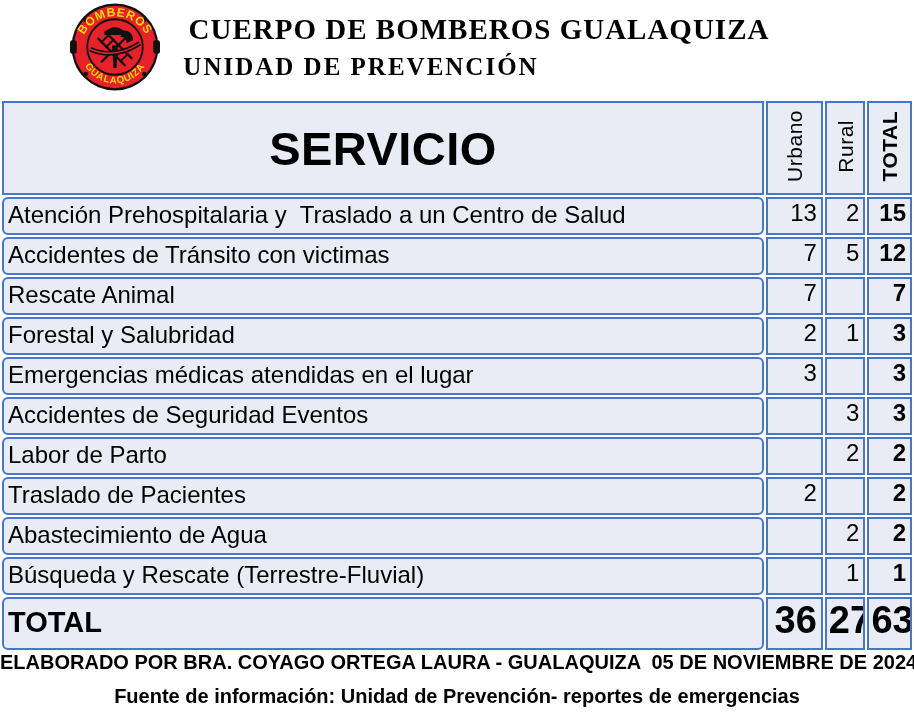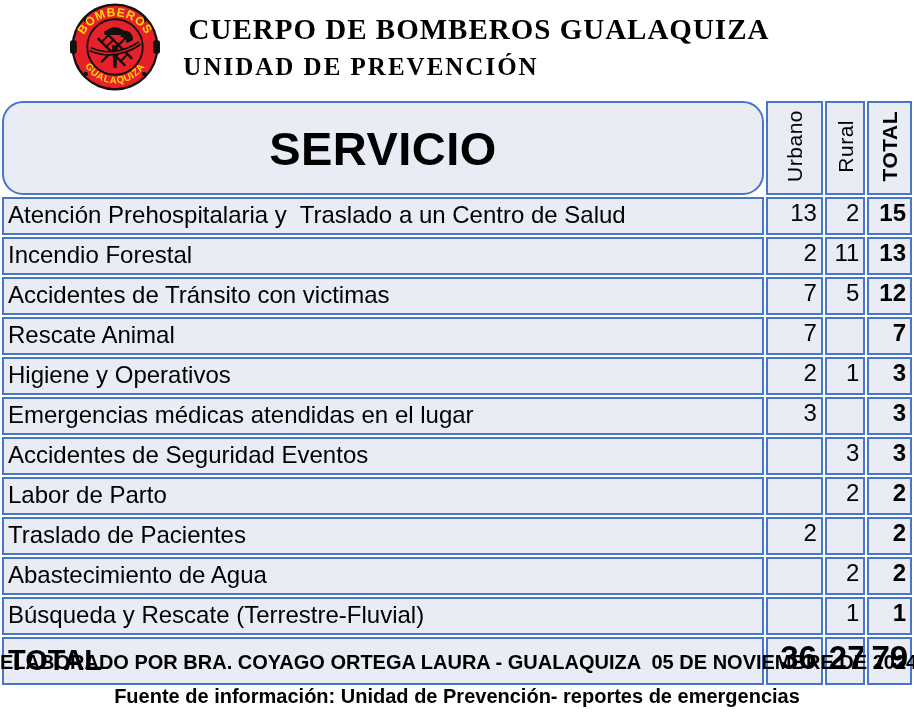--- a/index.html
+++ b/index.html
@@ -17,35 +17,35 @@
           letter-spacing:2px;white-space:pre;}
 
   
   table.report{position:absolute;top:99px;left:0;width:914px;
                border-spacing:2px;table-layout:fixed;}
   table.report td, table.report th{border:2px solid #4777C9;background:#E9EBF5;
                overflow:hidden;}
   col.c-svc{width:752px;} col.c-urb{width:56px;} col.c-rur{width:40px;} col.c-tot{width:44px;}
 
   th.servicio{height:88px;font-size:47px;font-weight:bold;text-align:center;
-              vertical-align:middle;letter-spacing:.5px;border-radius:21px;}
+              vertical-align:middle;letter-spacing:.5px;}
   th.rot{vertical-align:middle;text-align:center;padding:2px 0;}
   th.rot .vtext{display:inline-block;writing-mode:vertical-rl;transform:rotate(180deg);
               font-size:21px;line-height:1;letter-spacing:.5px;}
   th.rot .plain{font-weight:normal;}
   th.rot .bold{font-weight:bold;}
 
   td.svc{height:31px;font-size:24px;text-align:left;padding:0 4px 2px 4px;
-         white-space:pre;vertical-align:middle;}
+         white-space:pre;vertical-align:middle;border-radius:6px;}
   td.num{font-size:24px;text-align:right;padding:0 4px 6px 2px;vertical-align:middle;}
   td.tot{font-weight:bold;}
 
   tr.total-row td{height:36px;font-weight:bold;vertical-align:middle;}
   tr.total-row td.svc{font-size:29px;}
-  tr.total-row td.num{font-size:33px;}
+  tr.total-row td.num{font-size:38px;}
 
   
   .footer1{position:absolute;top:651px;left:0;width:914px;text-align:left;
            font-weight:bold;font-size:20px;white-space:pre;}
   .footer2{position:absolute;top:685px;left:0;width:914px;text-align:center;
            font-weight:bold;font-size:20px;white-space:pre;}
 </style>
 </head>
 <body>
 
@@ -122,43 +122,37 @@
       </tr>
     </thead>
     <tbody>
     <tr>
       <td class="svc">Atención Prehospitalaria y  Traslado a un Centro de Salud</td>
       <td class="num">13</td>
       <td class="num">2</td>
       <td class="num tot">15</td>
     </tr>
 
-    <tr>
-      <td class="svc">Incendio Forestal</td>
-      <td class="num">2</td>
-      <td class="num">11</td>
-      <td class="num tot">13</td>
-    </tr>
 
     <tr>
       <td class="svc">Accidentes de Tránsito con victimas</td>
       <td class="num">7</td>
       <td class="num">5</td>
       <td class="num tot">12</td>
     </tr>
 
     <tr>
       <td class="svc">Rescate Animal</td>
       <td class="num">7</td>
       <td class="num"></td>
       <td class="num tot">7</td>
     </tr>
 
     <tr>
-      <td class="svc">Higiene y Operativos</td>
+      <td class="svc">Forestal y Salubridad</td>
       <td class="num">2</td>
       <td class="num">1</td>
       <td class="num tot">3</td>
     </tr>
 
     <tr>
       <td class="svc">Emergencias médicas atendidas en el lugar</td>
       <td class="num">3</td>
       <td class="num"></td>
       <td class="num tot">3</td>
@@ -197,21 +191,21 @@
       <td class="num"></td>
       <td class="num">1</td>
       <td class="num tot">1</td>
     </tr>
   </tbody>
     <tfoot>
       <tr class="total-row">
         <td class="svc">TOTAL</td>
         <td class="num">36</td>
         <td class="num">27</td>
-        <td class="num tot">79</td>
+        <td class="num tot">63</td>
       </tr>
     </tfoot>
   </table>
 
   <div class="footer1">ELABORADO POR BRA. COYAGO ORTEGA LAURA - GUALAQUIZA  05 DE NOVIEMBRE DE 2024</div>
   <div class="footer2">Fuente de información: Unidad de Prevención- reportes de emergencias</div>
 
 </div>
 
 </body></html>

